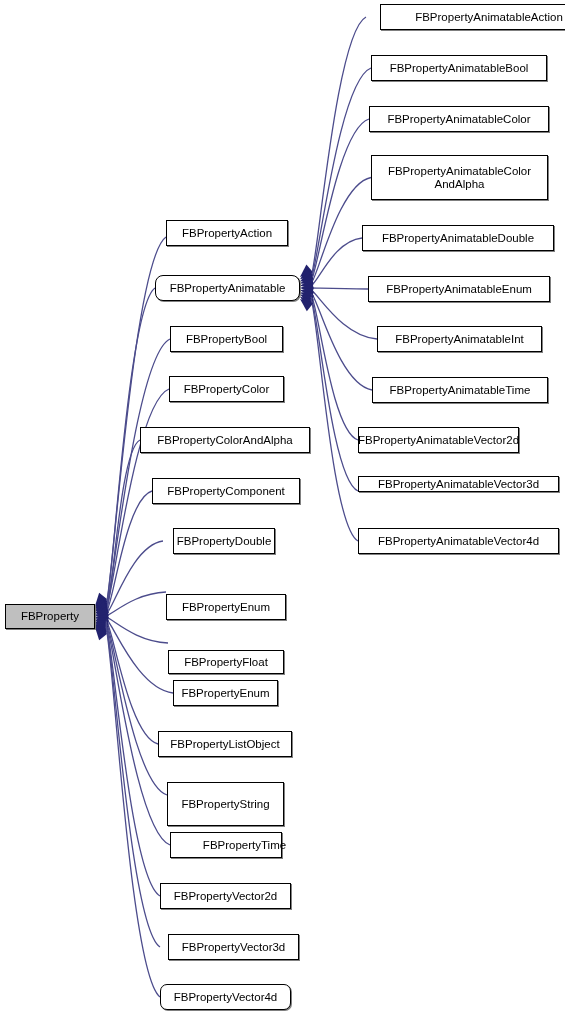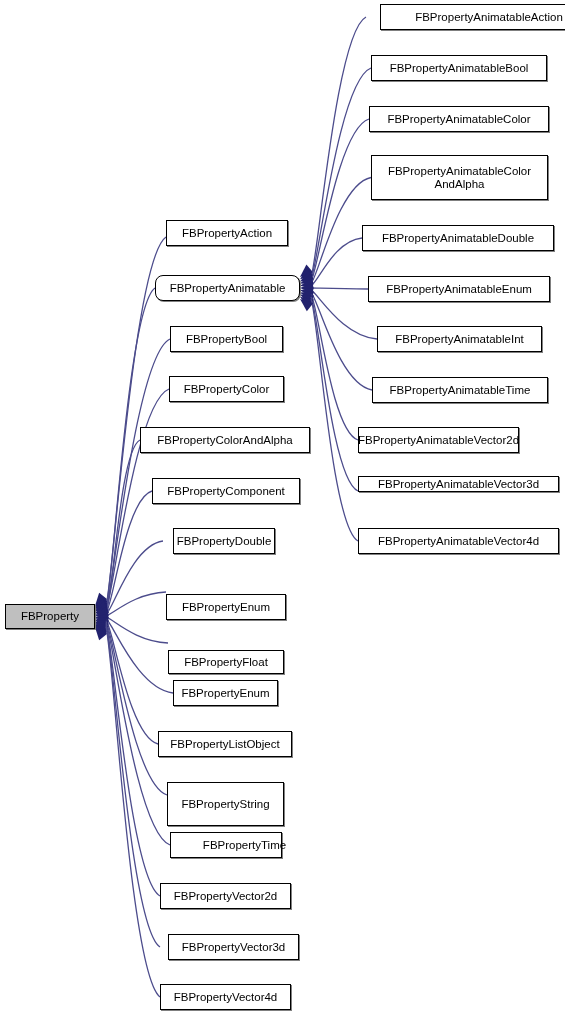--- a/index.html
+++ b/index.html
@@ -122,21 +122,21 @@
       <div class="node" style="left: 152px; top: 478px; width: 148px; height: 26px;">FBPropertyComponent</div>
       <div class="node" style="left: 173px; top: 528px; width: 102px; height: 26px;">FBPropertyDouble</div>
       <div class="node" style="left: 166px; top: 579px; width: 120px; height: 26px; margin-top: 15px;">FBPropertyEnum</div>
       <div class="node" style="left: 168px; top: 630px; width: 116px; height: 24px; margin-top: 20px;">FBPropertyFloat</div>
       <div class="node" style="left: 173px; top: 680px; width: 105px; height: 26px;">FBPropertyEnum</div>
       <div class="node" style="left: 158px; top: 731px; width: 134px; height: 26px;">FBPropertyListObject</div>
       <div class="node" style="left: 167px; top: 782px; width: 117px; height: 44px;">FBPropertyString</div>
       <div class="node" style="left: 170px; top: 832px; width: 112px; height: 26px; padding-left: 37px;">FBPropertyTime</div>
       <div class="node" style="left: 160px; top: 883px; width: 131px; height: 26px;">FBPropertyVector2d</div>
       <div class="node" style="left: 160px; top: 934px; width: 131px; height: 26px; margin-left: 8px;">FBPropertyVector3d</div>
-      <div class="node" style="left: 160px; top: 984px; width: 131px; height: 26px;">FBPropertyVector4d</div>
+      <div class="node" style="left: 160px; top: 984px; width: 131px; height: 26px; border-radius: 7px;">FBPropertyVector4d</div>
       <div class="node" style="left: 380px; top: 4px; width: 218px; height: 26px;">FBPropertyAnimatableAction</div>
       <div class="node" style="left: 371px; top: 55px; width: 176px; height: 26px;">FBPropertyAnimatableBool</div>
       <div class="node" style="left: 369px; top: 106px; width: 180px; height: 26px;">FBPropertyAnimatableColor</div>
       <div class="node" style="left: 371px; top: 155px; width: 177px; height: 45px;">FBPropertyAnimatableColor
 AndAlpha</div>
       <div class="node" style="left: 362px; top: 225px; width: 192px; height: 26px;">FBPropertyAnimatableDouble</div>
       <div class="node" style="left: 368px; top: 276px; width: 182px; height: 26px;">FBPropertyAnimatableEnum</div>
       <div class="node" style="left: 377px; top: 326px; width: 165px; height: 26px;">FBPropertyAnimatableInt</div>
       <div class="node" style="left: 372px; top: 377px; width: 176px; height: 26px;">FBPropertyAnimatableTime</div>
       <div class="node" style="left: 358px; top: 427px; width: 161px; height: 26px;">FBPropertyAnimatableVector2d</div>

